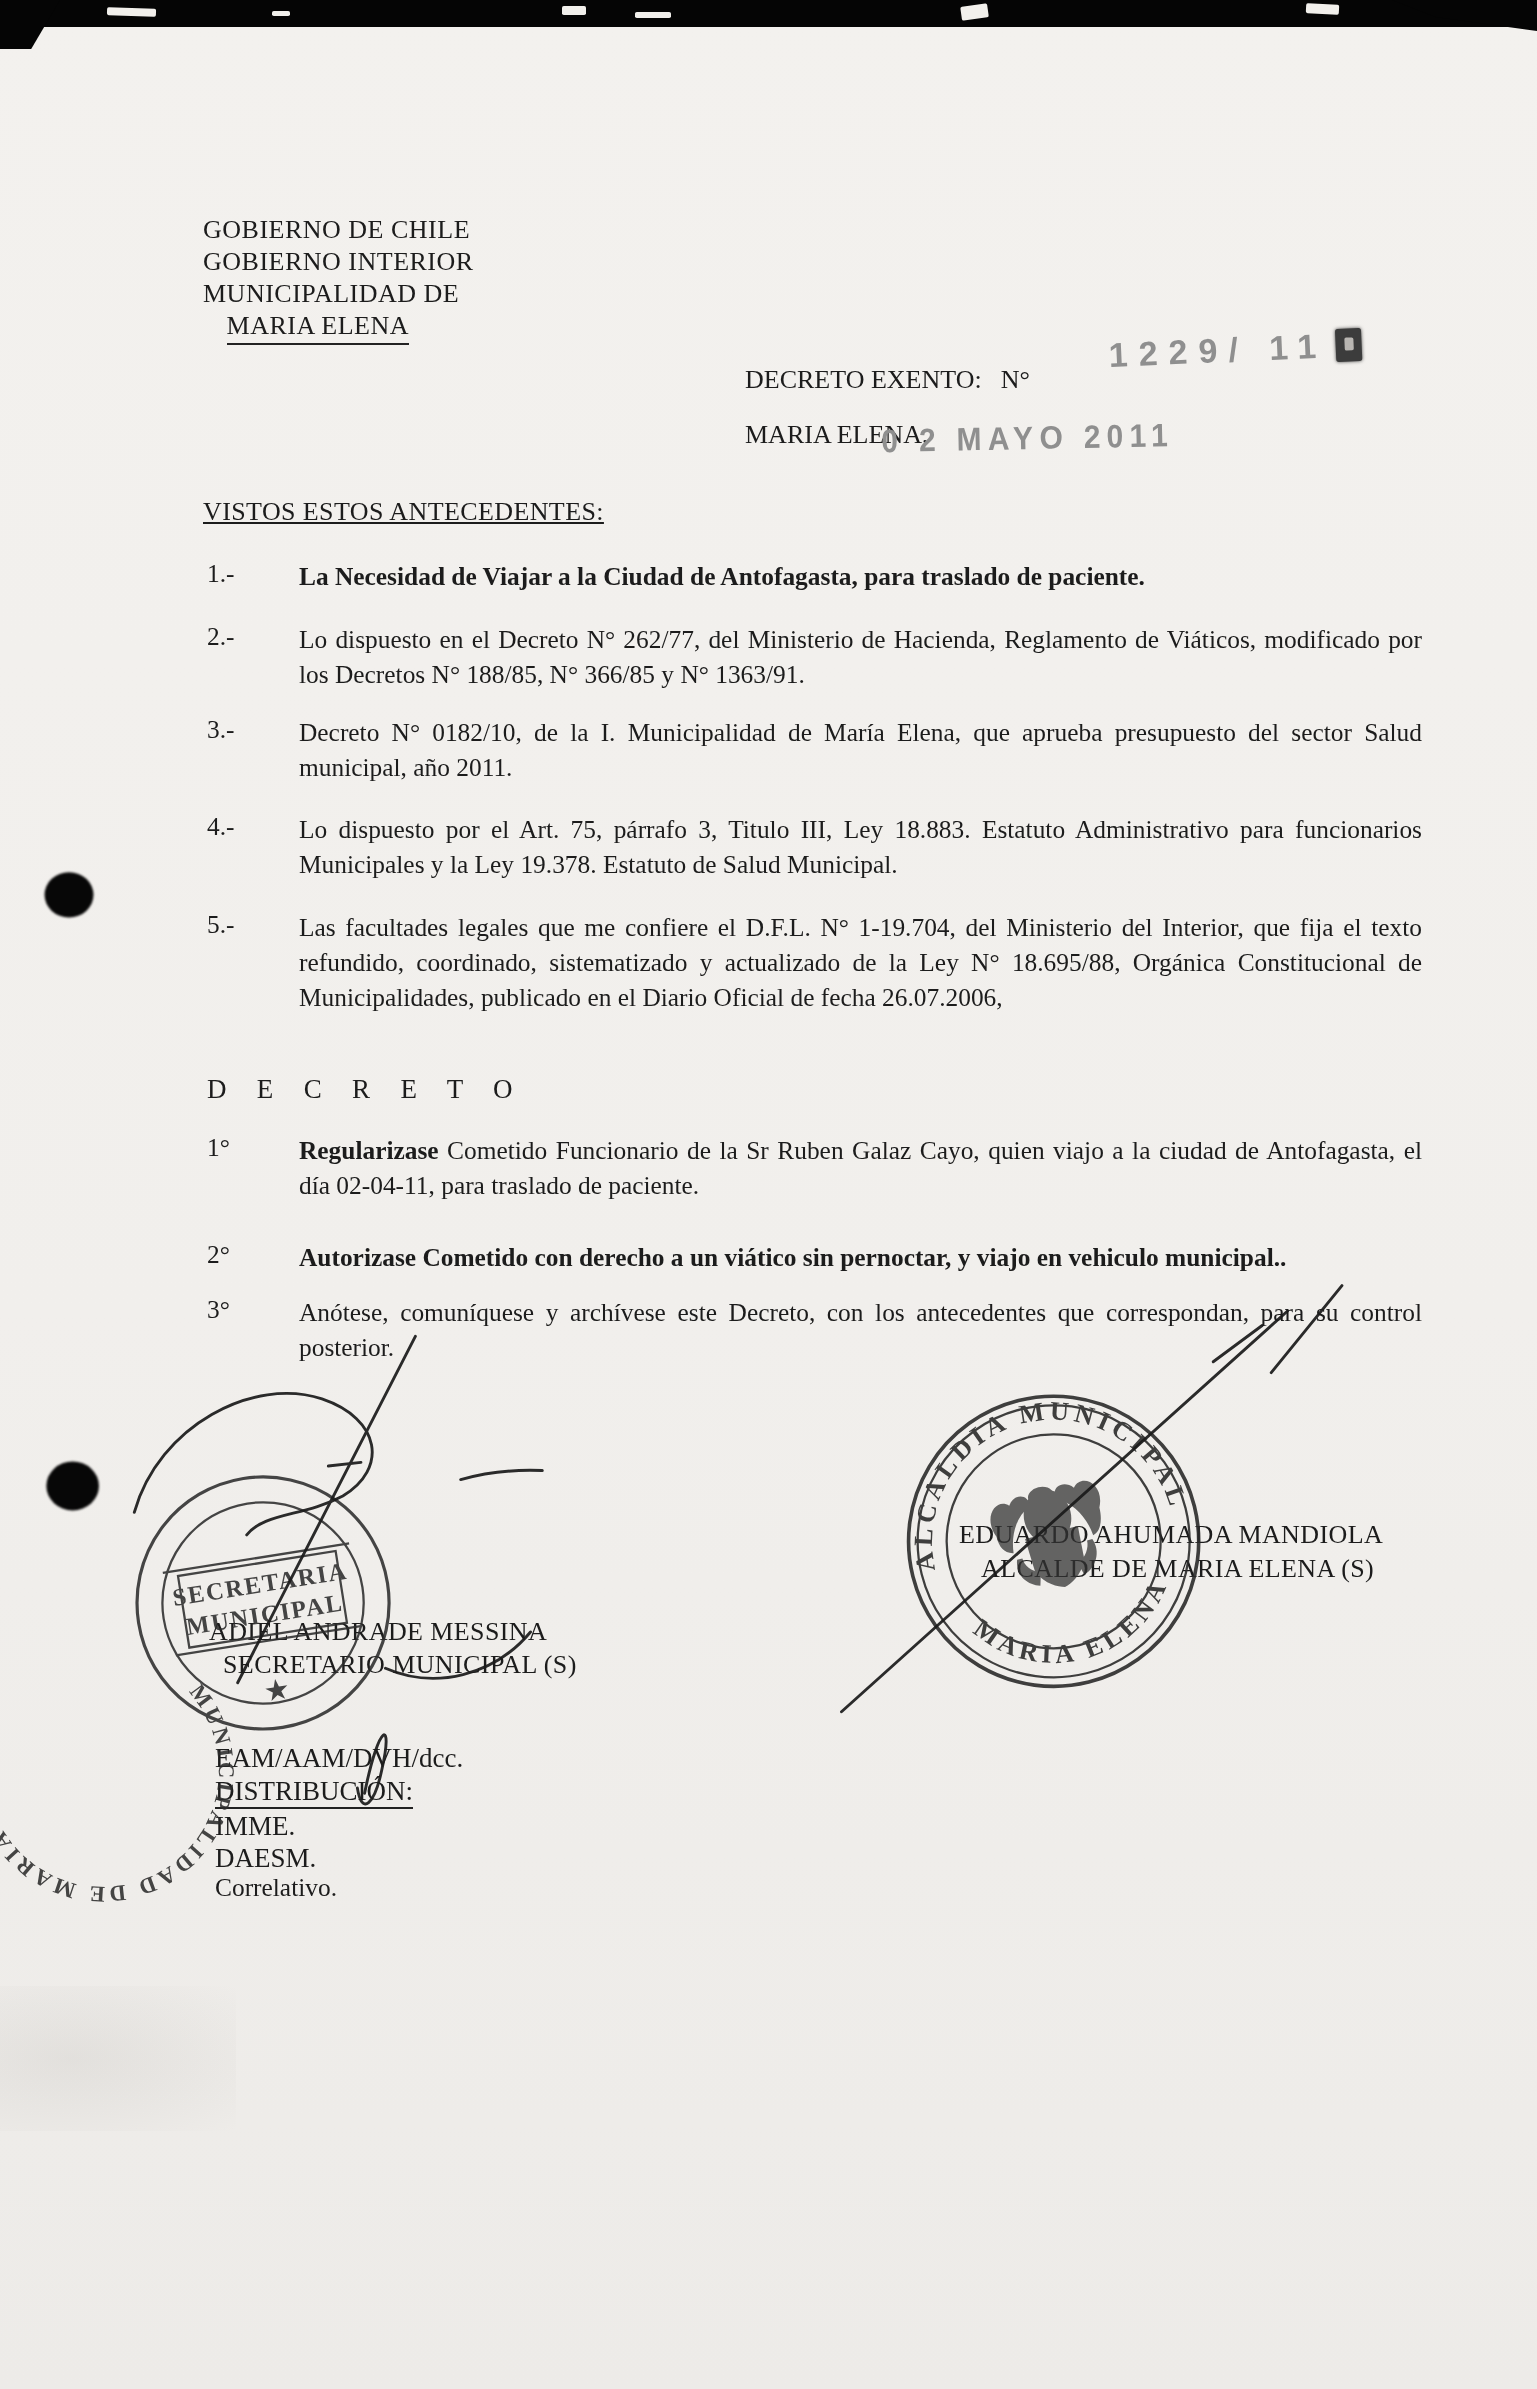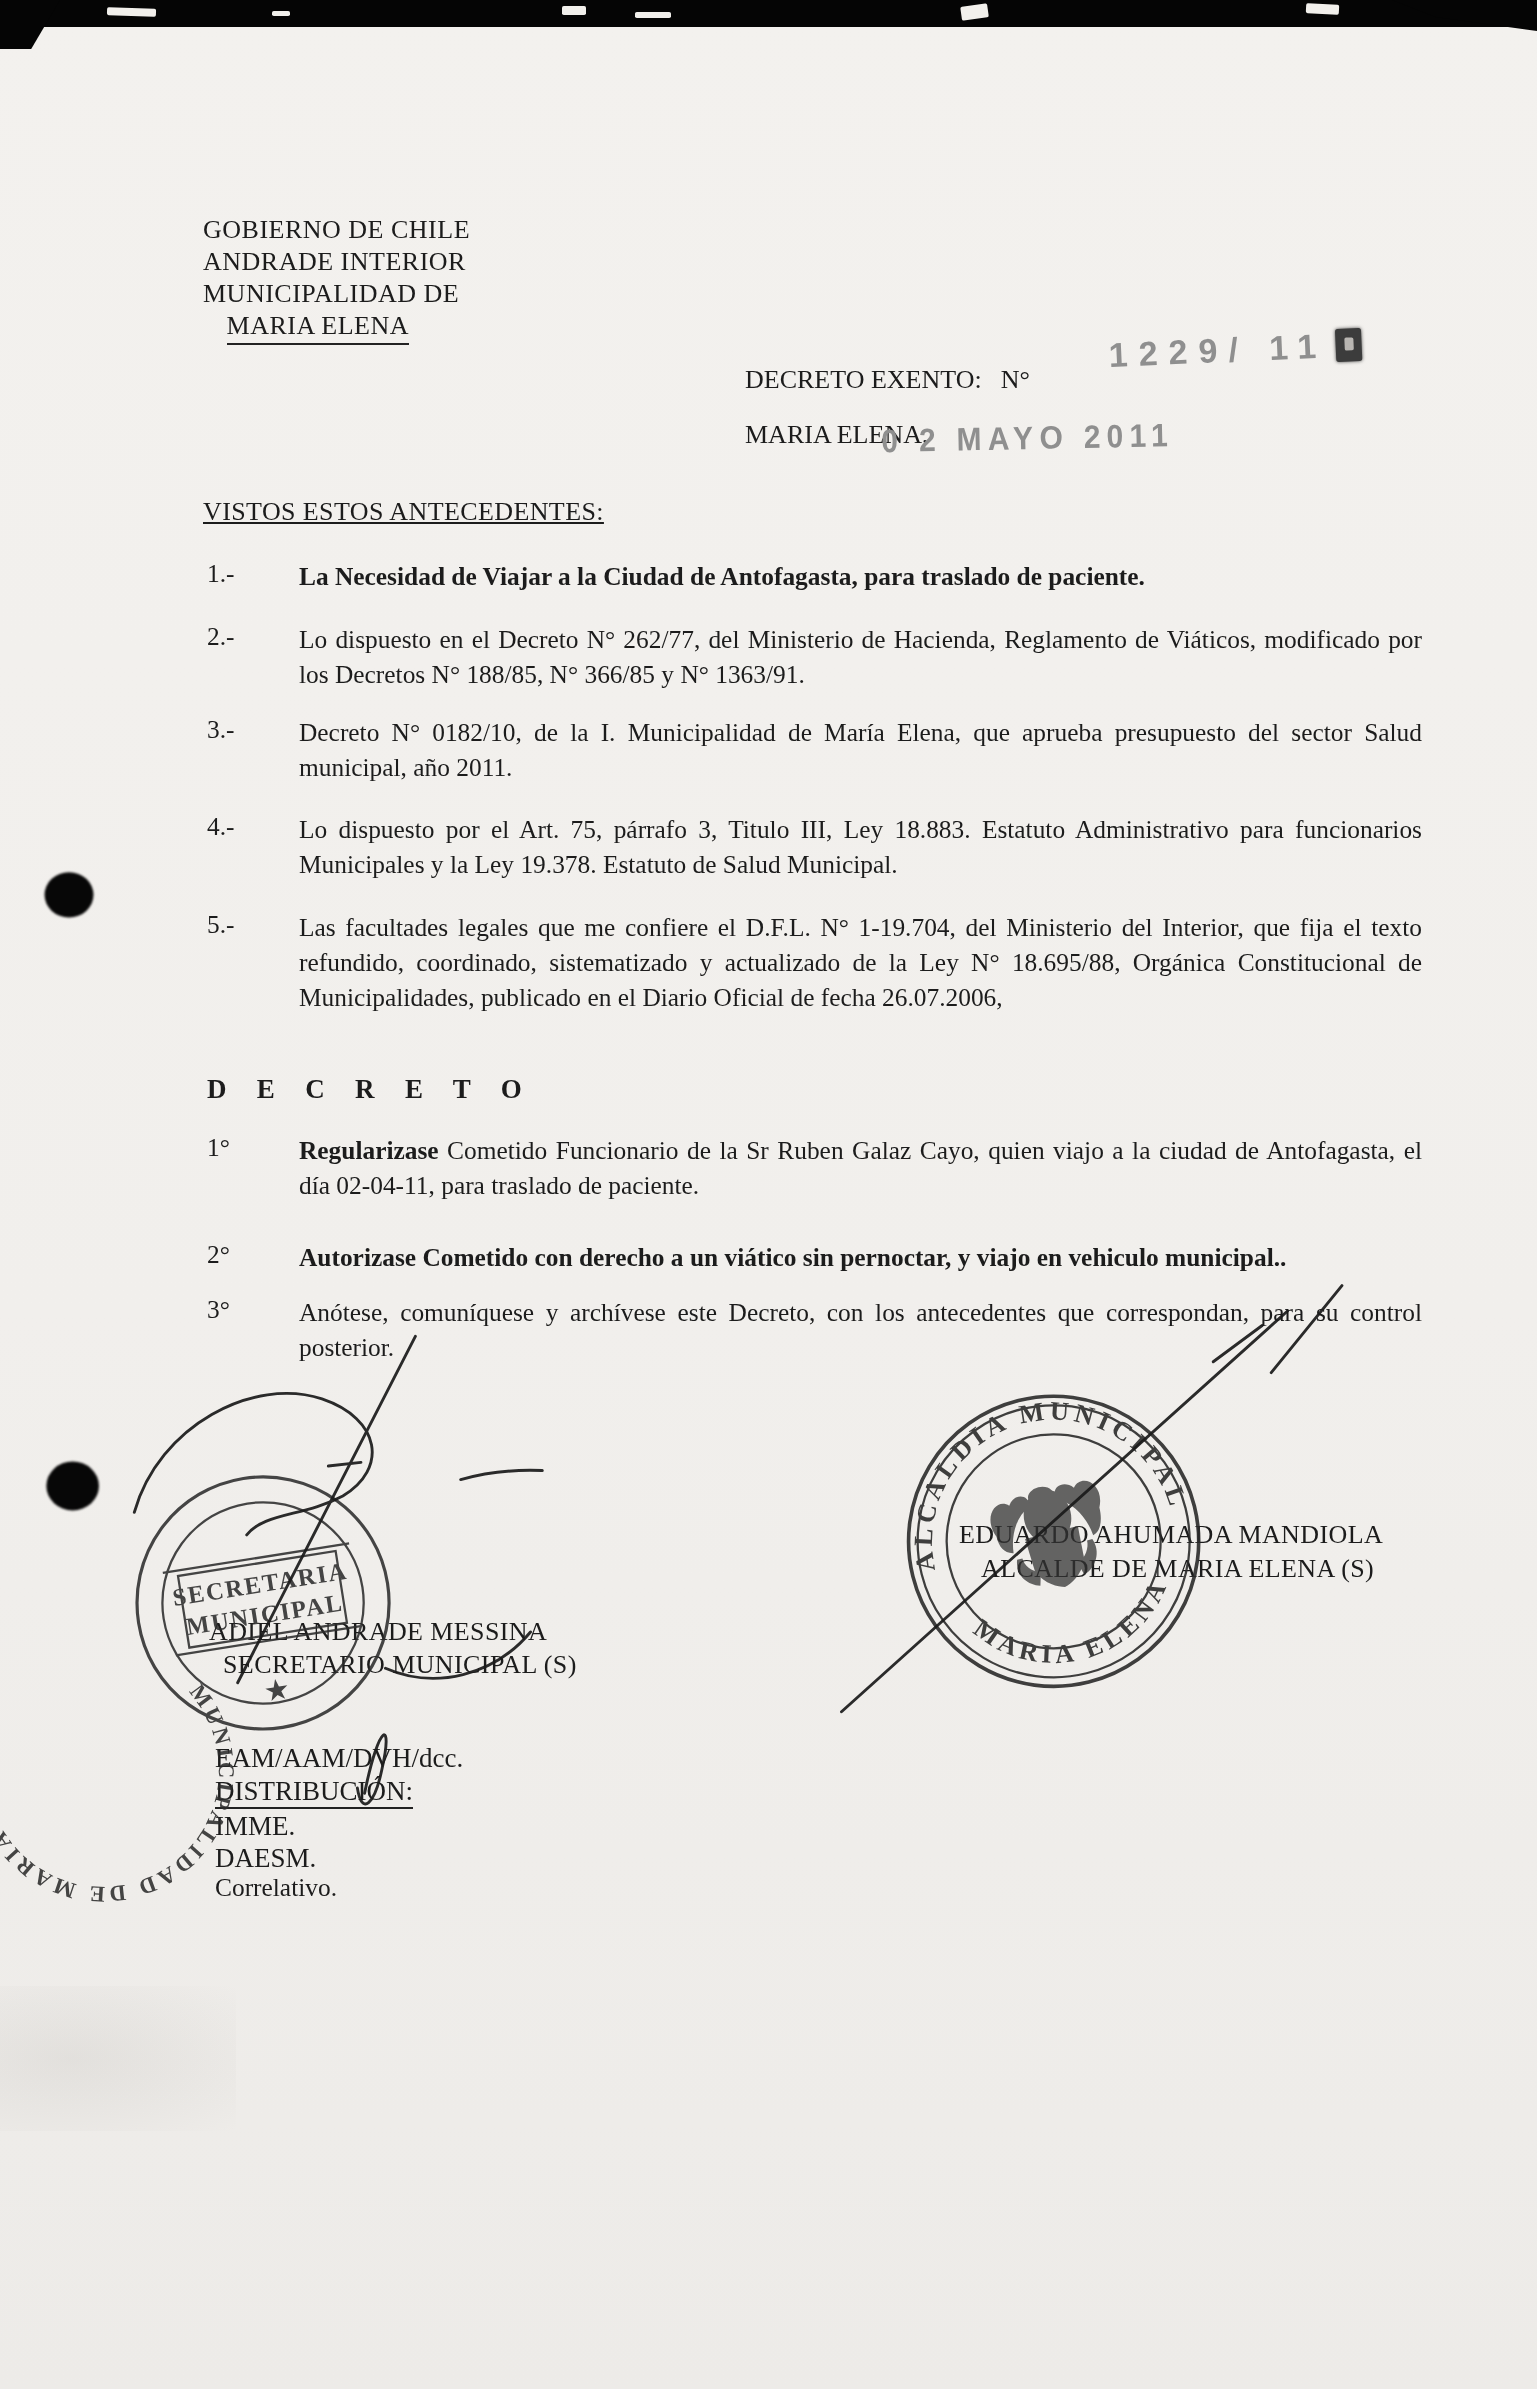--- a/index.html
+++ b/index.html
@@ -28,21 +28,21 @@
   .num-stamp .smudge{display:inline-block;width:25.4px;height:33px;background:#3c3c3c;vertical-align:-5.4px;
     margin-left:9px;border-radius:2.7px;box-shadow:0 0 3.6px #3c3c3c;position:relative;}
   .num-stamp .smudge::after{content:"";position:absolute;left:8.2px;top:9px;width:9px;height:12.7px;background:#b9b6b2;border-radius:1.8px;}
   .date-stamp{left:881px;top:423px;font-size:30px;letter-spacing:6.3px;transform:rotate(-1.2deg) scaleY(1.08);transform-origin:left top;}
   
   .vistos{left:203px;top:497px;font-size:26px;letter-spacing:0.4px;text-decoration:underline;}
   .inum{left:207px;width:86px;font-size:25.4px;}
   .itext{left:299px;width:1123px;font-size:25.4px;line-height:35px;text-align:justify;}
   .single{text-align:left;font-weight:bold;}
   
-  .decreto-title{left:207px;top:1074px;font-size:27px;font-weight:bold;letter-spacing:11.8px;}
+  .decreto-title{left:207px;top:1074px;font-size:27px;font-weight:normal;letter-spacing:11.8px;}
   
   .sig-name{font-size:26px;letter-spacing:0.4px;}
   .foot{left:215px;font-size:27px;}
   .foot-u{border-bottom:2.3px solid #222;padding-bottom:0.9px;}
   svg text{font-family:"Liberation Serif",serif;}
   .holepunch{filter:blur(1px);}
   
   .smear{position:absolute;left:0;top:1986px;width:236px;height:145px;background:radial-gradient(ellipse at 30% 50%,rgba(120,115,108,.10),rgba(0,0,0,0));}
 </style>
 </head>
@@ -55,21 +55,21 @@
   <div class="mark" style="left:961px;top:4.5px;width:27px;height:13.6px;transform:rotate(-8deg);"></div>
   <div class="mark" style="left:1306px;top:3.6px;width:33px;height:10px;transform:rotate(3deg);"></div>
   <div class="mark" style="left:272px;top:11px;width:18px;height:5.4px;"></div>
 </div>
 <div class="corner-l"></div>
 <div class="corner-r"></div>
 <div class="smear"></div>
 
 <div class="abs hdr">
   <div>GOBIERNO DE CHILE</div>
-  <div>ANDRADE  INTERIOR</div>
+  <div>GOBIERNO  INTERIOR</div>
   <div>MUNICIPALIDAD DE</div>
   <div><span class="uline">MARIA ELENA</span></div>
 </div>
 
 <div class="abs decree-line">
   <span>DECRETO EXENTO:</span>
   <span class="no">N°</span>
 </div>
 <div class="abs stamp-ink num-stamp">
   <span>1229/ 11</span><span class="smudge"></span>

